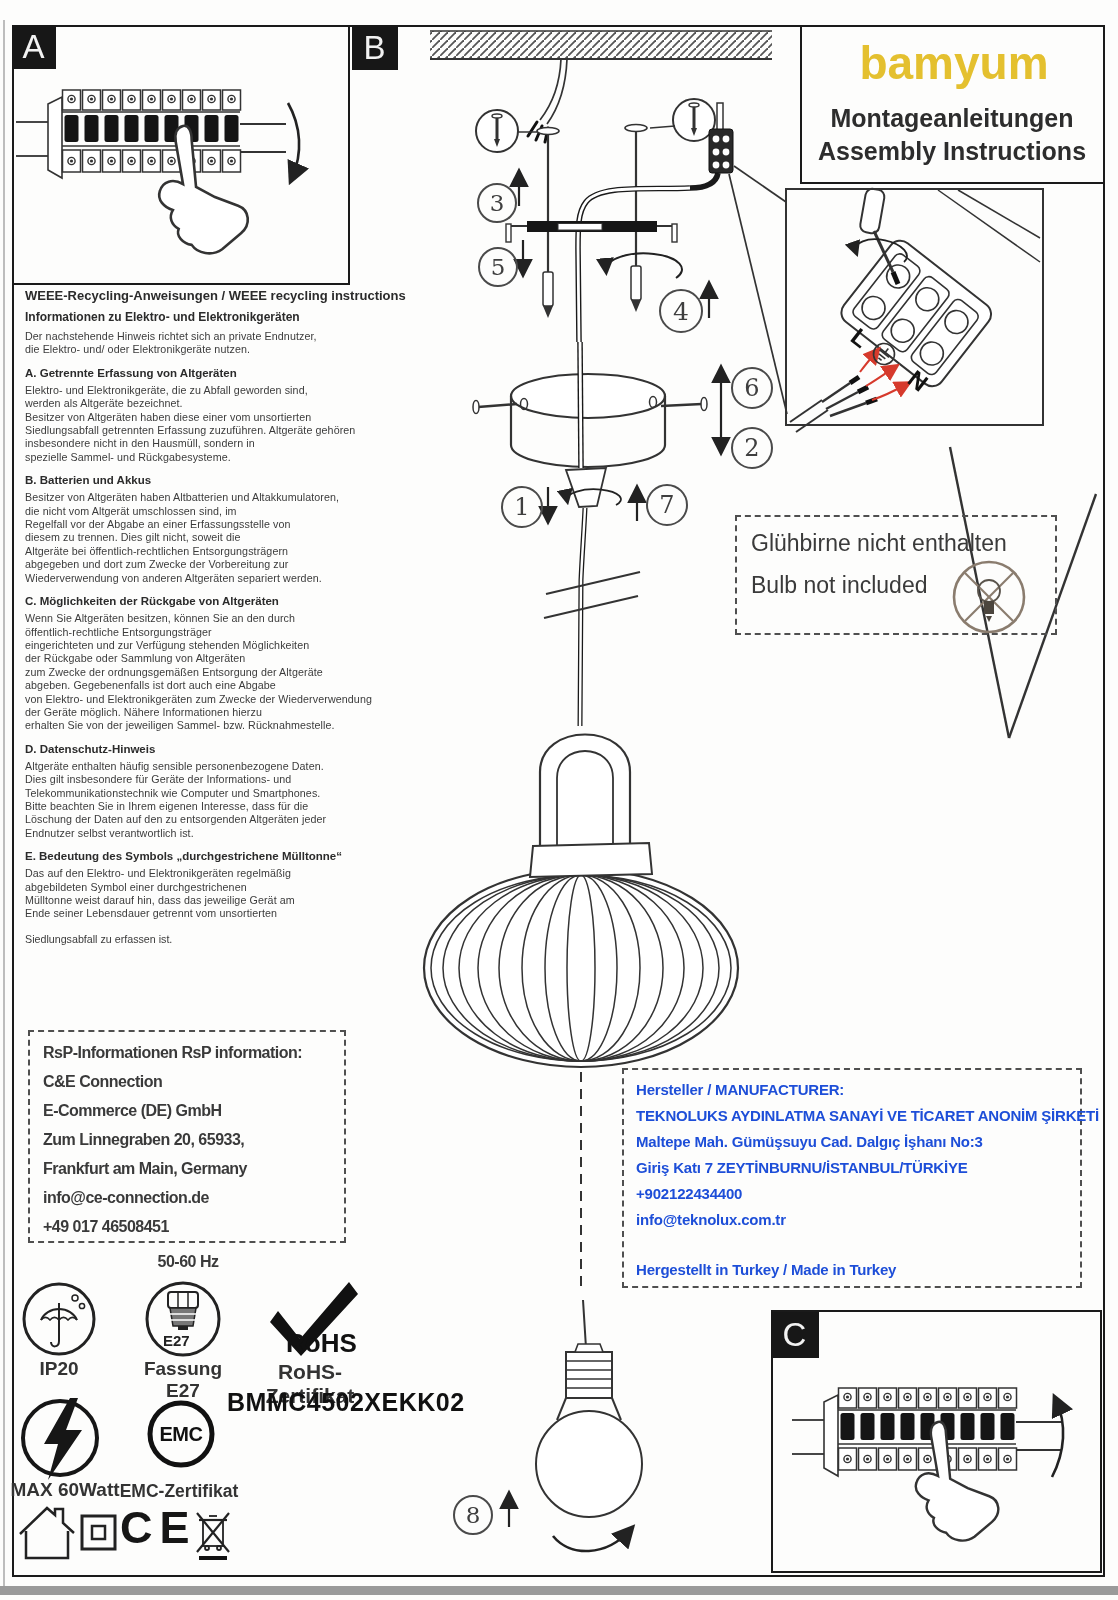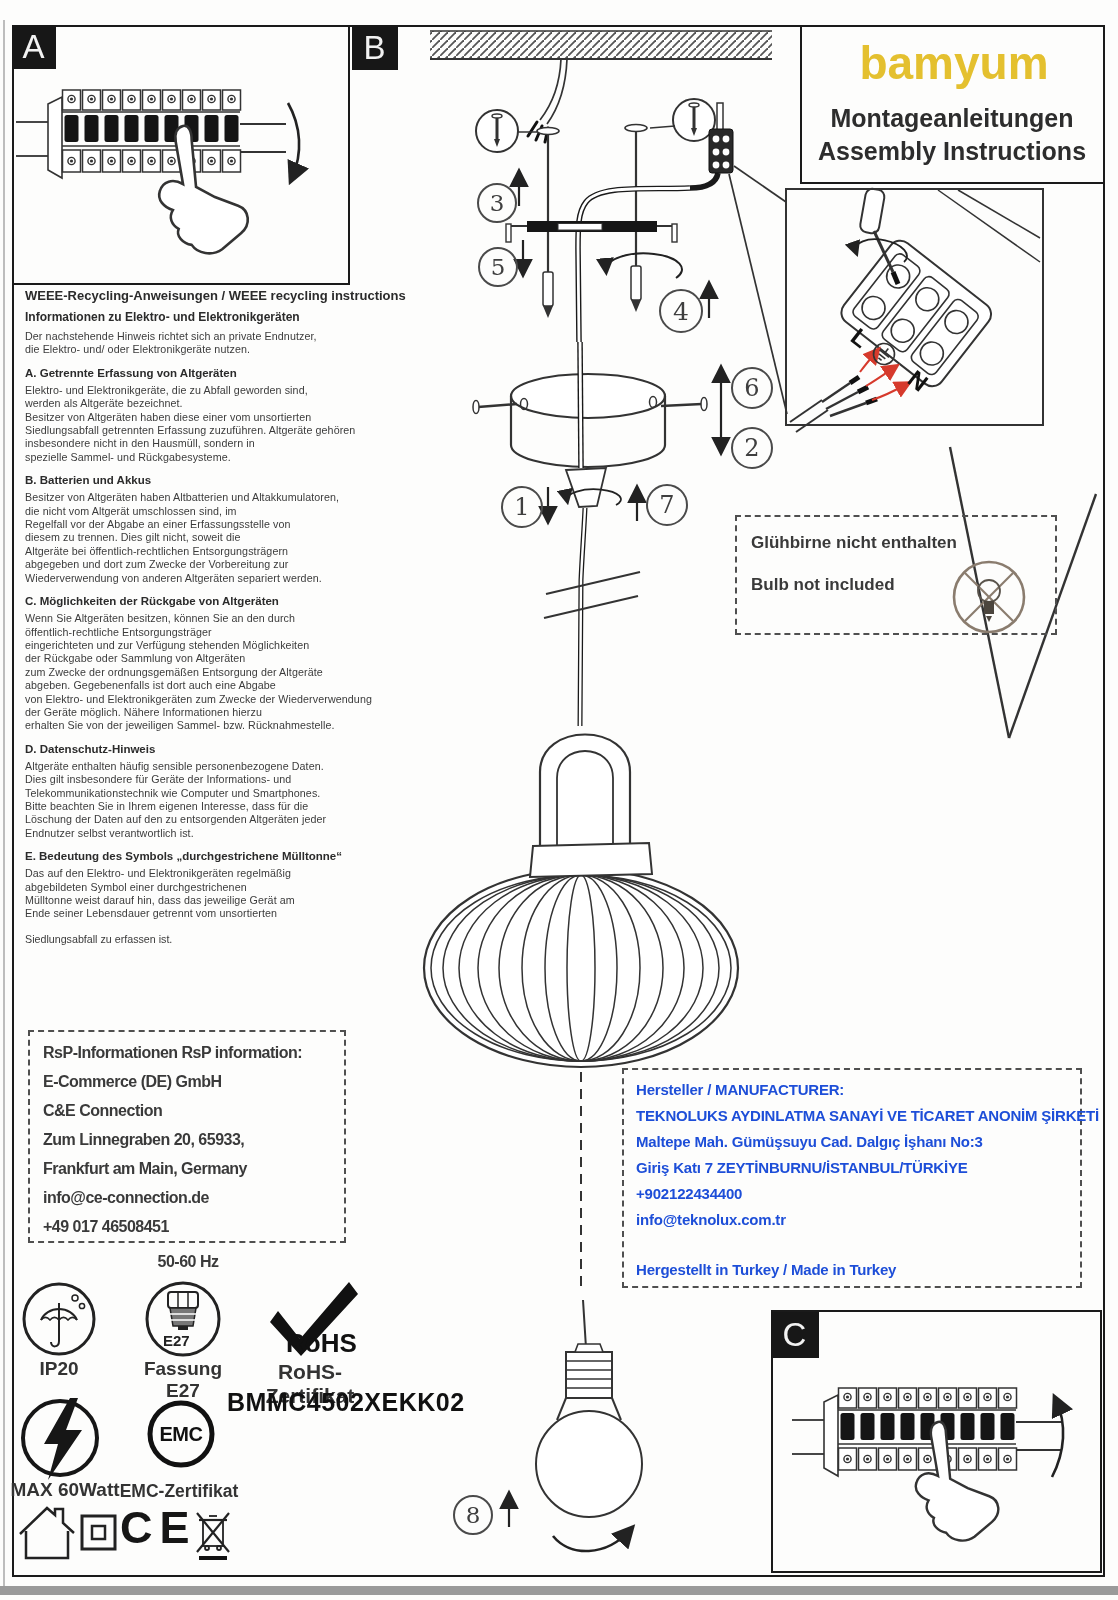--- a/index.html
+++ b/index.html
@@ -12,21 +12,21 @@
   .stepc{border:2px solid #4a4a4a;border-radius:50%;display:flex;align-items:center;justify-content:center;
          font-family:"DejaVu Serif",serif;color:#3f3f3f;}
   .weee{width:420px;color:#3b3b3b;}
   .weee .t{font-size:13px;font-weight:bold;color:#2b2b2b;margin-bottom:7px;}
   .weee .st{font-size:12px;font-weight:bold;color:#2b2b2b;margin-bottom:6px;}
   .weee .body{font-size:10.7px;line-height:13.4px;white-space:pre-line;letter-spacing:0.1px;}
   .weee .h{font-size:11.5px;font-weight:bold;color:#2b2b2b;margin-top:10px;margin-bottom:5px;}
   .weee .foot{font-size:10.7px;margin-top:12px;}
   .brand{font-size:46px;font-weight:bold;color:#e4c02f;text-align:center;letter-spacing:0px;}
   .hdr-sub{font-size:25px;font-weight:bold;color:#2d2d2d;text-align:center;line-height:33px;}
-  .bulbnote{font-size:17px;font-weight:bold;color:#3a3a3a;line-height:40px;}
+  .bulbnote{font-size:23px;font-weight:normal;color:#3a3a3a;line-height:40px;}
   .rsp{font-size:16px;font-weight:bold;letter-spacing:-0.5px;color:#3a3a3a;line-height:29px;}
   .man{font-size:15px;font-weight:bold;letter-spacing:-0.2px;color:#1d4ed8;line-height:26px;white-space:nowrap;}
   .iconlbl{font-size:19px;font-weight:bold;color:#333;text-align:center;}
   .code{font-size:25px;font-weight:bold;color:#111;letter-spacing:0.5px;}
   .grayline{background:#bdbdbd;}
 </style>
 </head>
 <body>
 
 <div id="page">
@@ -411,22 +411,22 @@
     </div>
 
   <div class="abs dashbox" style="left:735px;top:515px;width:318px;height:116px;z-index:2;">
     <div class="bulbnote" style="position:absolute;left:14px;top:6px;">Glühbirne nicht enthalten</div>
     <div class="bulbnote" style="position:absolute;left:14px;top:48px;">Bulb not included</div>
   </div>
 
   <div class="abs dashbox" style="left:28px;top:1030px;width:314px;height:209px;z-index:2;">
     <div class="rsp" style="position:absolute;left:13px;top:6px;width:290px;">
       <div>RsP-Informationen RsP information:</div>
+      <div>C&amp;E Connection</div>
       <div>E-Commerce (DE) GmbH</div>
-      <div>C&amp;E Connection</div>
       <div>Zum Linnegraben 20, 65933,</div>
       <div>Frankfurt am Main, Germany</div>
       <div>info@ce-connection.de</div>
       <div>+49 017 46508451</div>
       <div style="margin-top:6px;text-align:center;">50-60 Hz</div>
     </div>
   </div>
 
   <div class="abs dashbox" style="left:622px;top:1068px;width:456px;height:216px;z-index:2;">
     <div class="man" style="position:absolute;left:12px;top:7px;width:436px;">

